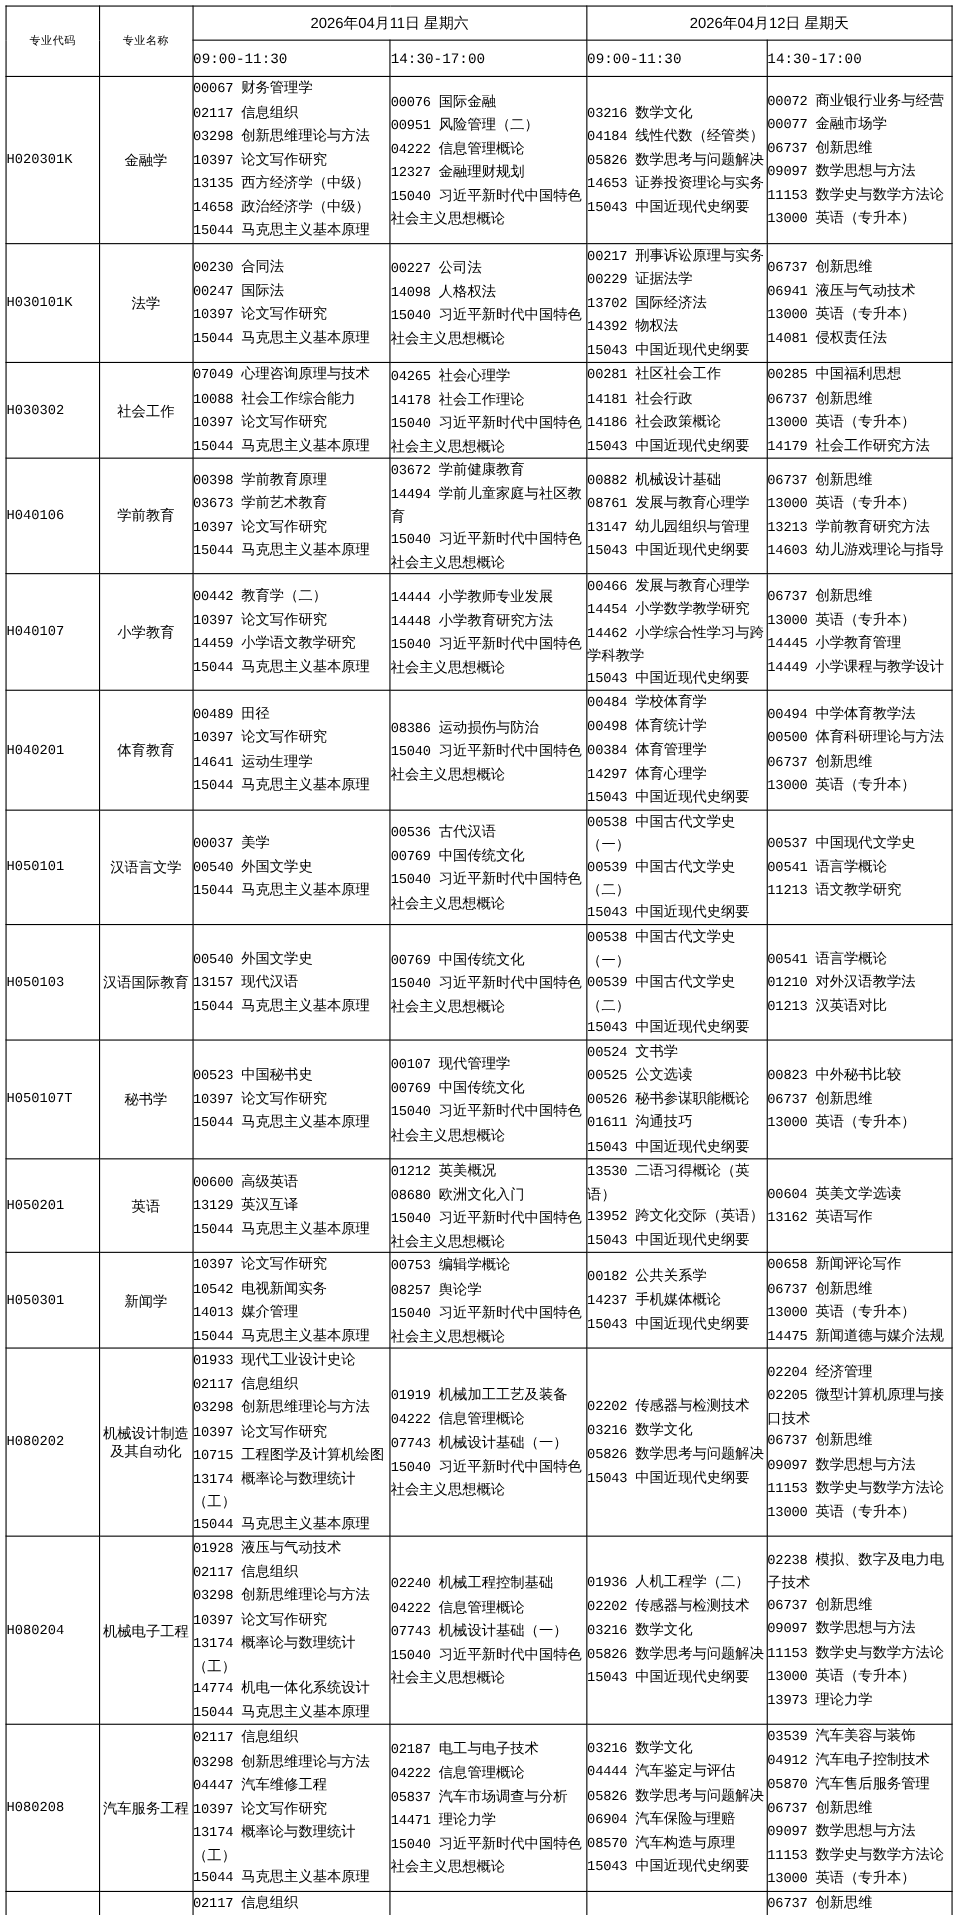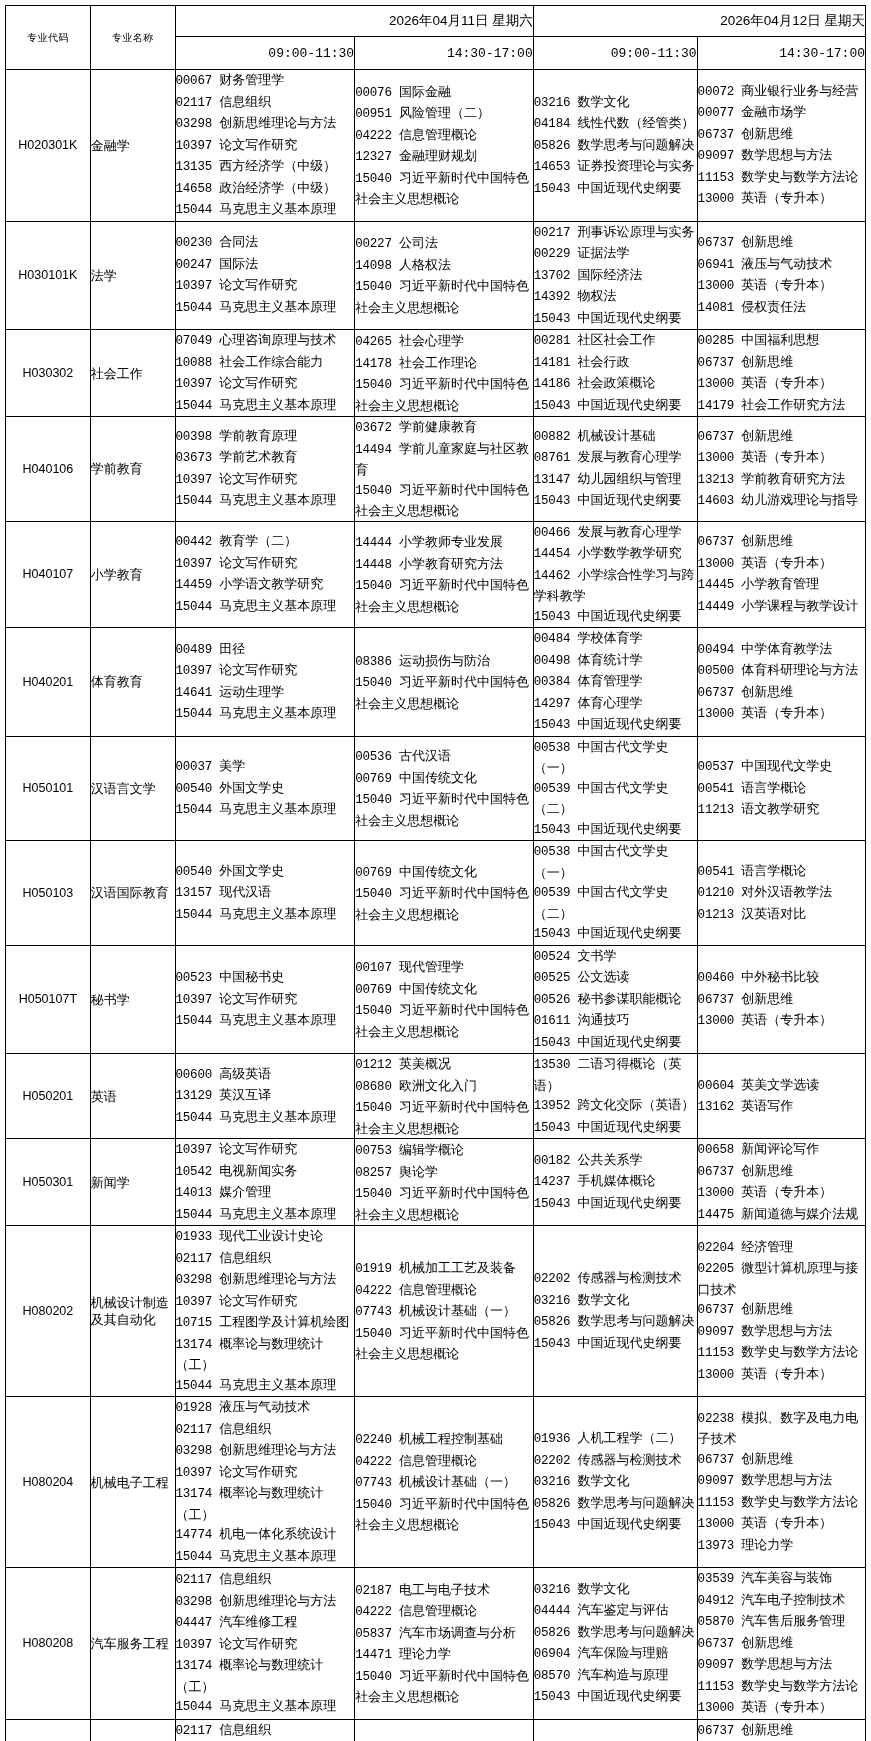--- a/index.html
+++ b/index.html
@@ -46,43 +46,42 @@
 
   .hdr-cell {
     text-align: center;
     font-size: 10px;
     line-height: 18px;
     letter-spacing: 0.5px;
     height: 32px;
     padding: 2px 1px;
   }
   .hdr-date {
-    text-align: right;
+    text-align: center;
     font-size: 13.5px;
     line-height: 18px;
     height: 30px;
     padding: 4px 2px;
   }
   .hdr-time {
-    text-align: right;
+    text-align: left;
     font-size: 13px;
     line-height: 17px;
     height: 32px;
     padding: 3px 2px;
     font-family: "Liberation Mono", "DejaVu Sans Mono", monospace;
   }
   td.code-cell {
-    text-align: center;
     font-size: 12.5px;
     line-height: 16px;
-    font-family: Liberation Sans, sans-serif;
+    font-family: Liberation Mono, monospace;
     letter-spacing: 0px;
   }
   td.name-cell {
-    text-align: left;
+    text-align: center;
     font-size: 13px;
     line-height: 17px;
     padding-left: 3px;
     padding-right: 1px;
   }
   td.subj-cell {
     text-align: left;
     vertical-align: middle;
     padding: 3px 1px 3px 2px;
   }
@@ -437,21 +436,21 @@
             <ul class="subjects">
               <li><span class="scode">00524</span>&nbsp;&nbsp;<span class="sname">文书学</span></li>
               <li><span class="scode">00525</span>&nbsp;&nbsp;<span class="sname">公文选读</span></li>
               <li><span class="scode">00526</span>&nbsp;&nbsp;<span class="sname">秘书参谋职能概论</span></li>
               <li><span class="scode">01611</span>&nbsp;&nbsp;<span class="sname">沟通技巧</span></li>
               <li><span class="scode">15043</span>&nbsp;&nbsp;<span class="sname">中国近现代史纲要</span></li>
             </ul>
           </td>
           <td class="subj-cell">
             <ul class="subjects">
-              <li><span class="scode">00460</span>&nbsp;&nbsp;<span class="sname">中外秘书比较</span></li>
+              <li><span class="scode">00823</span>&nbsp;&nbsp;<span class="sname">中外秘书比较</span></li>
               <li><span class="scode">06737</span>&nbsp;&nbsp;<span class="sname">创新思维</span></li>
               <li><span class="scode">13000</span>&nbsp;&nbsp;<span class="sname">英语（专升本）</span></li>
             </ul>
           </td>
         </tr>
         <tr>
           <td class="code-cell">H050201</td>
           <td class="name-cell">英语</td>
           <td class="subj-cell">
             <ul class="subjects">

